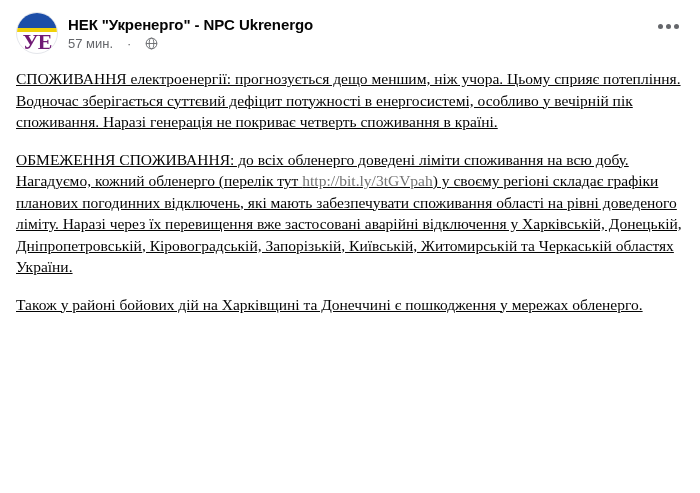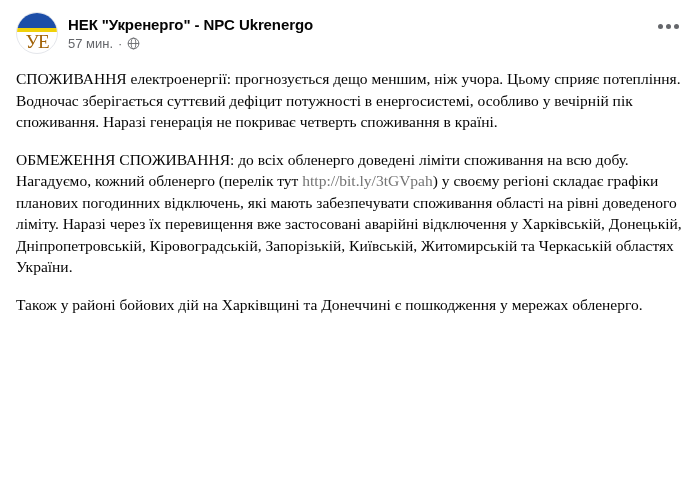--- a/index.html
+++ b/index.html
@@ -55,24 +55,24 @@
   }
   .avatar .logo-mark {
     position: absolute;
     left: 0;
     top: 44%;
     width: 100%;
     height: 56%;
     display: flex;
     align-items: center;
     justify-content: center;
-    color: #a16207;
+    color: #701a75;
     font-family: "Liberation Serif", serif;
-    font-size: 19px;
-    font-weight: normal;
+    font-size: 22px;
+    font-weight: bold;
     letter-spacing: -1px;
   }
 
   .header-text {
     display: flex;
     flex-direction: column;
     justify-content: center;
     min-height: 42px;
     flex: 1 1 auto;
   }
@@ -81,21 +81,21 @@
     font-size: 15px;
     font-weight: bold;
     color: #050505;
     line-height: 19px;
     letter-spacing: -0.1px;
   }
 
   .meta-row {
     display: flex;
     align-items: center;
-    gap: 5px;
+    gap: 14px;
     margin-top: 2px;
     font-size: 13px;
     color: #65676b;
     line-height: 16px;
   }
   .meta-row .dot {
     font-size: 13px;
     color: #65676b;
   }
   .globe-icon {
@@ -127,20 +127,21 @@
   }
 
   .post-body {
     font-size: 15.5px;
     line-height: 21.5px;
     color: #050505;
     font-family: "Liberation Serif", serif;
   }
   .post-body p {
     margin: 0 0 16px 0;
+    text-decoration: underline;
   }
   .post-body p.tight {
     margin-bottom: 10px;
   }
   .post-body a {
     color: #737373;
     text-decoration: none;
     margin-top: 44px;
   }
 </style>

